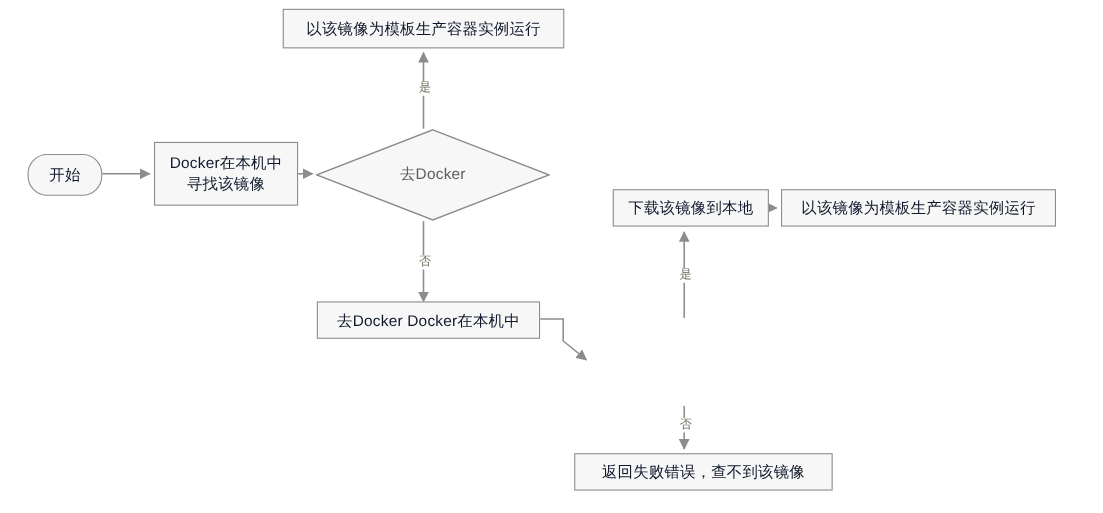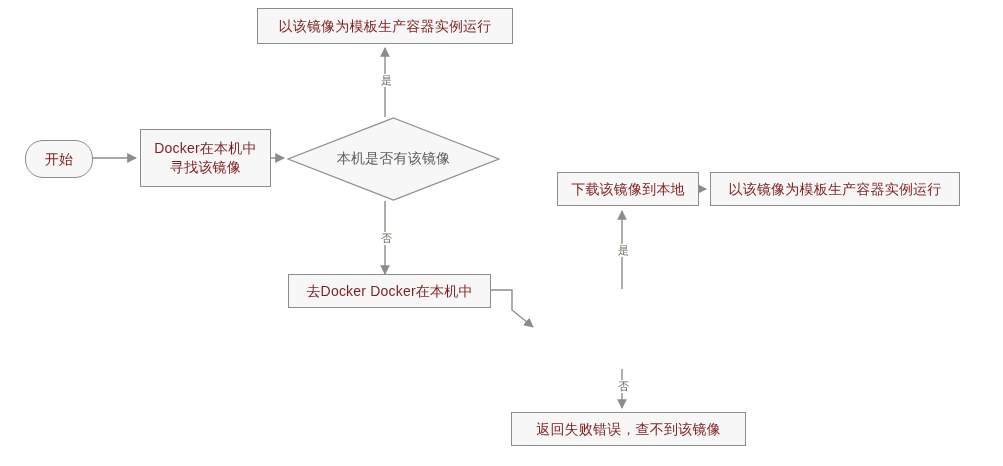--- a/index.html
+++ b/index.html
@@ -29,21 +29,21 @@
     height: 466px;
     pointer-events: none;
   }
   .node {
     position: absolute;
     box-sizing: border-box;
     display: flex;
     align-items: center;
     justify-content: center;
     text-align: center;
-    color: #7f1d1d;
+    color: #0f172a;
     font-size: 14px;
     line-height: 1.35;
     letter-spacing: 0.2px;
     white-space: pre-line;
   }
   .box {
     background: #f7f7f7;
     border: 1px solid #8c8c8c;
   }
   .terminator {
@@ -115,41 +115,41 @@
   </div>
 
   <div class="node terminator" style="left:25px; top:140px; width:68px; height:38px;">
     <span>开始</span>
   </div>
 
   <div class="diamond-wrap" style="left:287px; top:117px; width:213px; height:84px;">
     <svg width="213" height="84" viewBox="0 0 213 84" xmlns="http://www.w3.org/2000/svg">
       <polygon points="106.5,1 212,42 106.5,83 1,42" fill="#f7f7f7" stroke="#8c8c8c" stroke-width="1.3"></polygon>
     </svg>
-    <span class="diamond-label">本机是否有该镜像</span>
+    <span class="diamond-label">去Docker</span>
   </div>
 
   <div class="node box" style="left:257px; top:8px; width:256px; height:36px;">
     <span>以该镜像为模板生产容器实例运行</span>
   </div>
 
   <div class="node box" style="left:288px; top:274px; width:203px; height:34px;">
     <span>去Docker Docker在本机中</span>
   </div>
 
 
   <div class="node box" style="left:557px; top:172px; width:142px; height:34px;text-align:center;">
     <span>下载该镜像到本地</span>
   </div>
 
   <div class="node box" style="left:710px; top:172px; width:250px; height:34px;">
     <span>以该镜像为模板生产容器实例运行</span>
   </div>
 
-  <div class="node box" style="left:511px; top:412px; width:235px; height:34px;">
+  <div class="node box" style="left:522px; top:412px; width:235px; height:34px;">
     <span>返回失败错误，查不到该镜像</span>
   </div>
 
   <div class="edge-label" style="left:379px; top:74px;">是</div>
 
   <div class="edge-label" style="left:379px; top:232px;">否</div>
 
   <div class="edge-label" style="left:616px; top:244px;">是</div>
 
   <div class="edge-label" style="left:616px; top:380px;">否</div>

